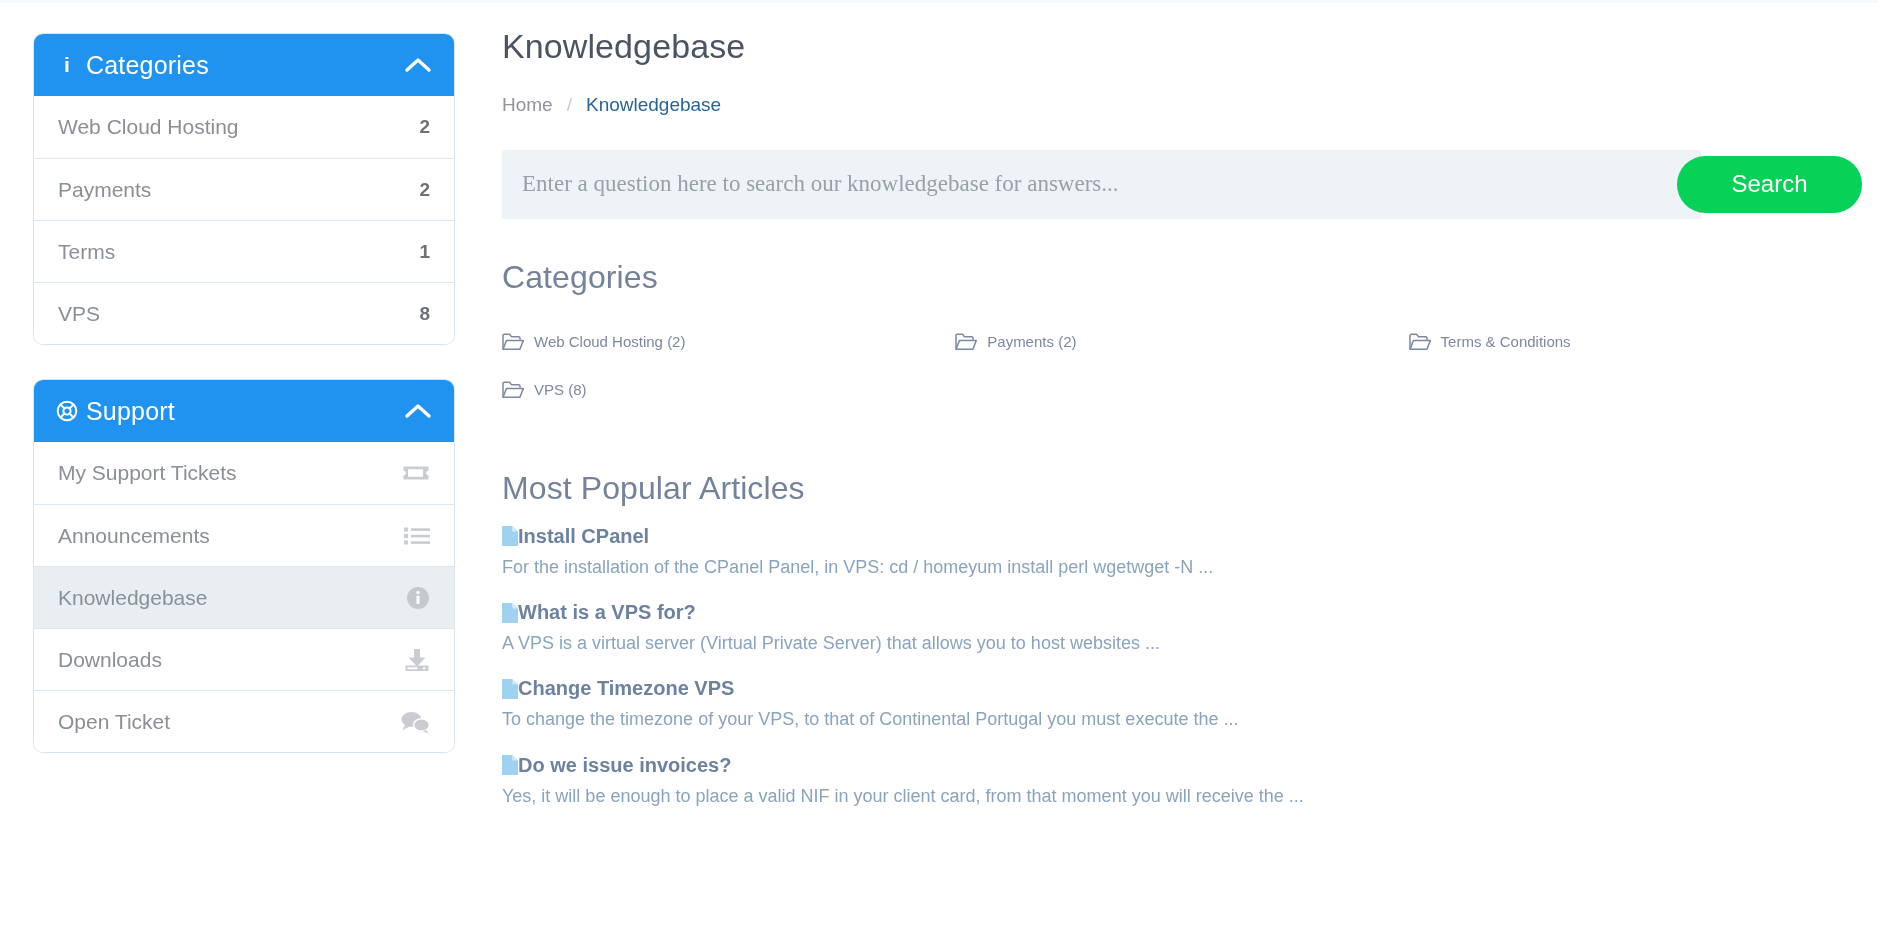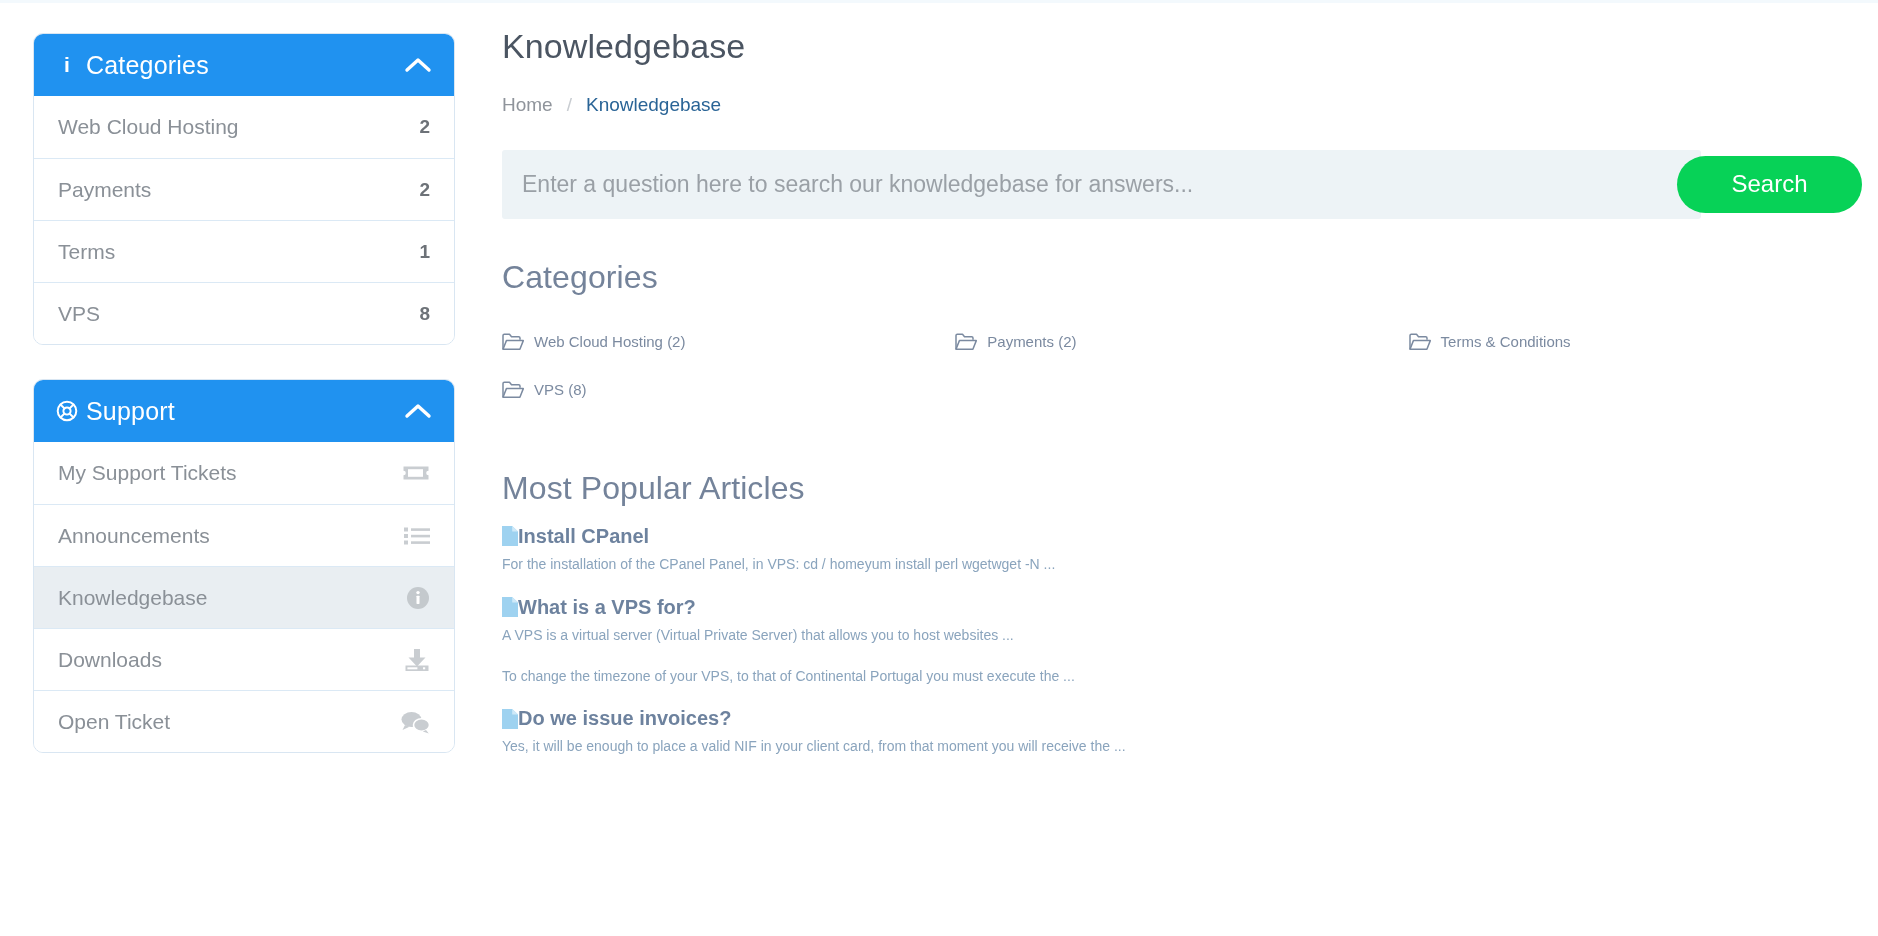--- a/index.html
+++ b/index.html
@@ -135,21 +135,21 @@
   .search-input {
     flex: 1 1 auto;
     height: 69px;
     background: #edf3f6;
     border: none;
     outline: none;
     border-radius: 3px;
     font-size: 23px;
     color: #9aa0a6;
     padding: 0 20px;
-    font-family: Liberation Sans, sans-serif;
+    font-family: Liberation Serif, serif;
     min-width: 0;
   }
   .search-input::placeholder { color: #9aa0a6; opacity: 1; }
   .search-btn {
     flex: 0 0 auto;
     margin-left: -24px;
     height: 57px;
     width: 185px;
     border: none;
     border-radius: 29px;
@@ -202,21 +202,21 @@
   }
   .article-title {
     font-size: 20px;
     font-weight: bold;
     color: #6d829e;
     cursor: pointer;
     white-space: nowrap;
   }
   .article-snippet {
     margin-top: 7px;
-    font-size: 14px;
+    font-size: 18px;
     color: #8aa4bd;
     line-height: 1.35;
     white-space: nowrap;
   }
 
   svg { display: block; }
 </style>
 </head>
 <body>
 
@@ -428,31 +428,40 @@
               <path d="M10.2 0L16 5.6h-5.8z" fill="#cfe9f8"></path>
             </svg>
           </span>
           <span class="article-title">What is a VPS for?</span>
         </div>
         <div class="article-snippet">A VPS is a virtual server (Virtual Private Server) that allows you to host websites ...</div>
       </div>
 
 
       <div class="article">
-        <div class="article-snippet">To change the timezone of your VPS, to that of Continental Portugal you must execute the ...</div>
-      </div>
-
-      <div class="article">
         <div class="article-head">
           <span>
             <svg width="16" height="20" viewBox="0 0 16 20" aria-hidden="true">
               <path d="M0 0h10.2L16 5.6V20H0z" fill="#9ed2f0"></path>
               <path d="M10.2 0L16 5.6h-5.8z" fill="#cfe9f8"></path>
             </svg>
           </span>
+          <span class="article-title">Change Timezone VPS</span>
+        </div>
+        <div class="article-snippet">To change the timezone of your VPS, to that of Continental Portugal you must execute the ...</div>
+      </div>
+
+      <div class="article">
+        <div class="article-head">
+          <span>
+            <svg width="16" height="20" viewBox="0 0 16 20" aria-hidden="true">
+              <path d="M0 0h10.2L16 5.6V20H0z" fill="#9ed2f0"></path>
+              <path d="M10.2 0L16 5.6h-5.8z" fill="#cfe9f8"></path>
+            </svg>
+          </span>
           <span class="article-title">Do we issue invoices?</span>
         </div>
         <div class="article-snippet">Yes, it will be enough to place a valid NIF in your client card, from that moment you will receive the ...</div>
       </div>
 
     </div>
   </main>
 </div>
 
 </body></html>

